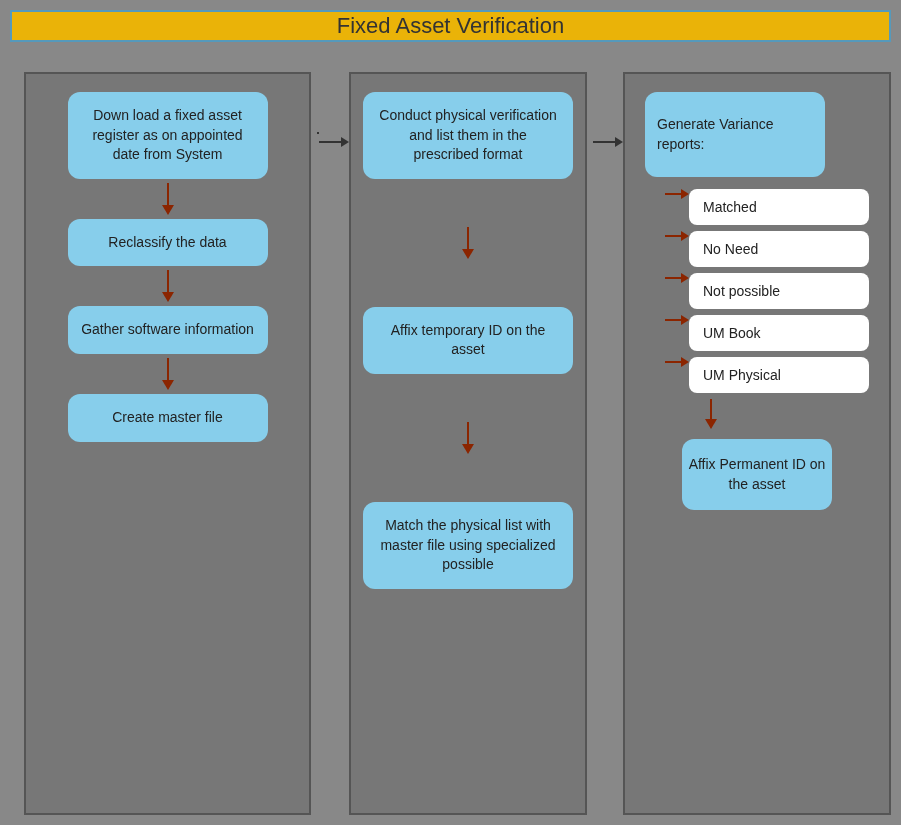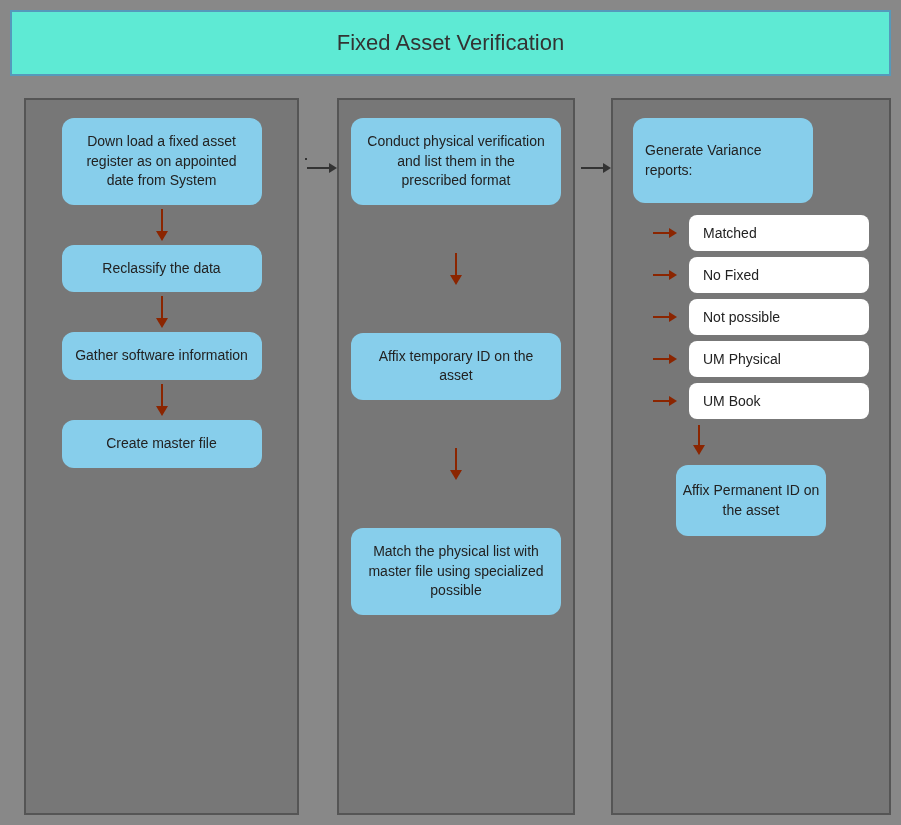--- a/index.html
+++ b/index.html
@@ -15,24 +15,24 @@
     .page {
       width: 901px;
       height: 825px;
       background: #888;
       display: flex;
       flex-direction: column;
     }
 
     
     .header {
-      background: #5eead4;
+      background: #eab308;
       border: 2px solid #5599bb;
-      margin: 10px 10px 4px 10px;
-      padding: 18px;
+      margin: 10px 10px 12px 10px;
+      padding: 1px;
       text-align: center;
     }
     .header-title {
       font-size: 22px;
       color: #333;
       font-weight: normal;
     }
 
     
     .main {
@@ -144,22 +144,22 @@
       display: flex;
       flex-direction: column;
       gap: 6px;
       margin-left: 20px;
       margin-top: 4px;
       position: relative;
     }
 
     .option-row {
       display: flex;
-      align-items: center;
-      gap: 12px;
+      align-items: flex-start;
+      gap: 0;
     }
 
     .arrow-right-small {
       display: flex;
       align-items: center;
     }
     .arrow-right-small .hline {
       width: 16px;
       height: 2px;
       background: #8B2500;
@@ -255,42 +255,42 @@
               <div class="hline"></div>
               <div class="rhead"></div>
             </div>
             <div class="box-narrow">Matched</div>
           </div>
           <div class="option-row">
             <div class="arrow-right-small">
               <div class="hline"></div>
               <div class="rhead"></div>
             </div>
-            <div class="box-narrow">No Fixed</div>
+            <div class="box-narrow">No Need</div>
           </div>
           <div class="option-row">
             <div class="arrow-right-small">
               <div class="hline"></div>
               <div class="rhead"></div>
             </div>
             <div class="box-narrow">Not possible</div>
           </div>
           <div class="option-row">
             <div class="arrow-right-small">
               <div class="hline"></div>
               <div class="rhead"></div>
             </div>
+            <div class="box-narrow">UM Book</div>
+          </div>
+          <div class="option-row">
+            <div class="arrow-right-small">
+              <div class="hline"></div>
+              <div class="rhead"></div>
+            </div>
             <div class="box-narrow">UM Physical</div>
-          </div>
-          <div class="option-row">
-            <div class="arrow-right-small">
-              <div class="hline"></div>
-              <div class="rhead"></div>
-            </div>
-            <div class="box-narrow">UM Book</div>
           </div>
         </div>
 
         <div style="display:flex; flex-direction:column; align-items:center; margin-left: 60px; margin-top:6px;">
           <div style="width:2px; height:20px; background:#8B2500;"></div>
           <div style="width:0; height:0; border-left:6px solid transparent; border-right:6px solid transparent; border-top:10px solid #8B2500;"></div>
         </div>
 
         <div class="affix-perm">Affix Permanent ID on the asset</div>
       </div>

